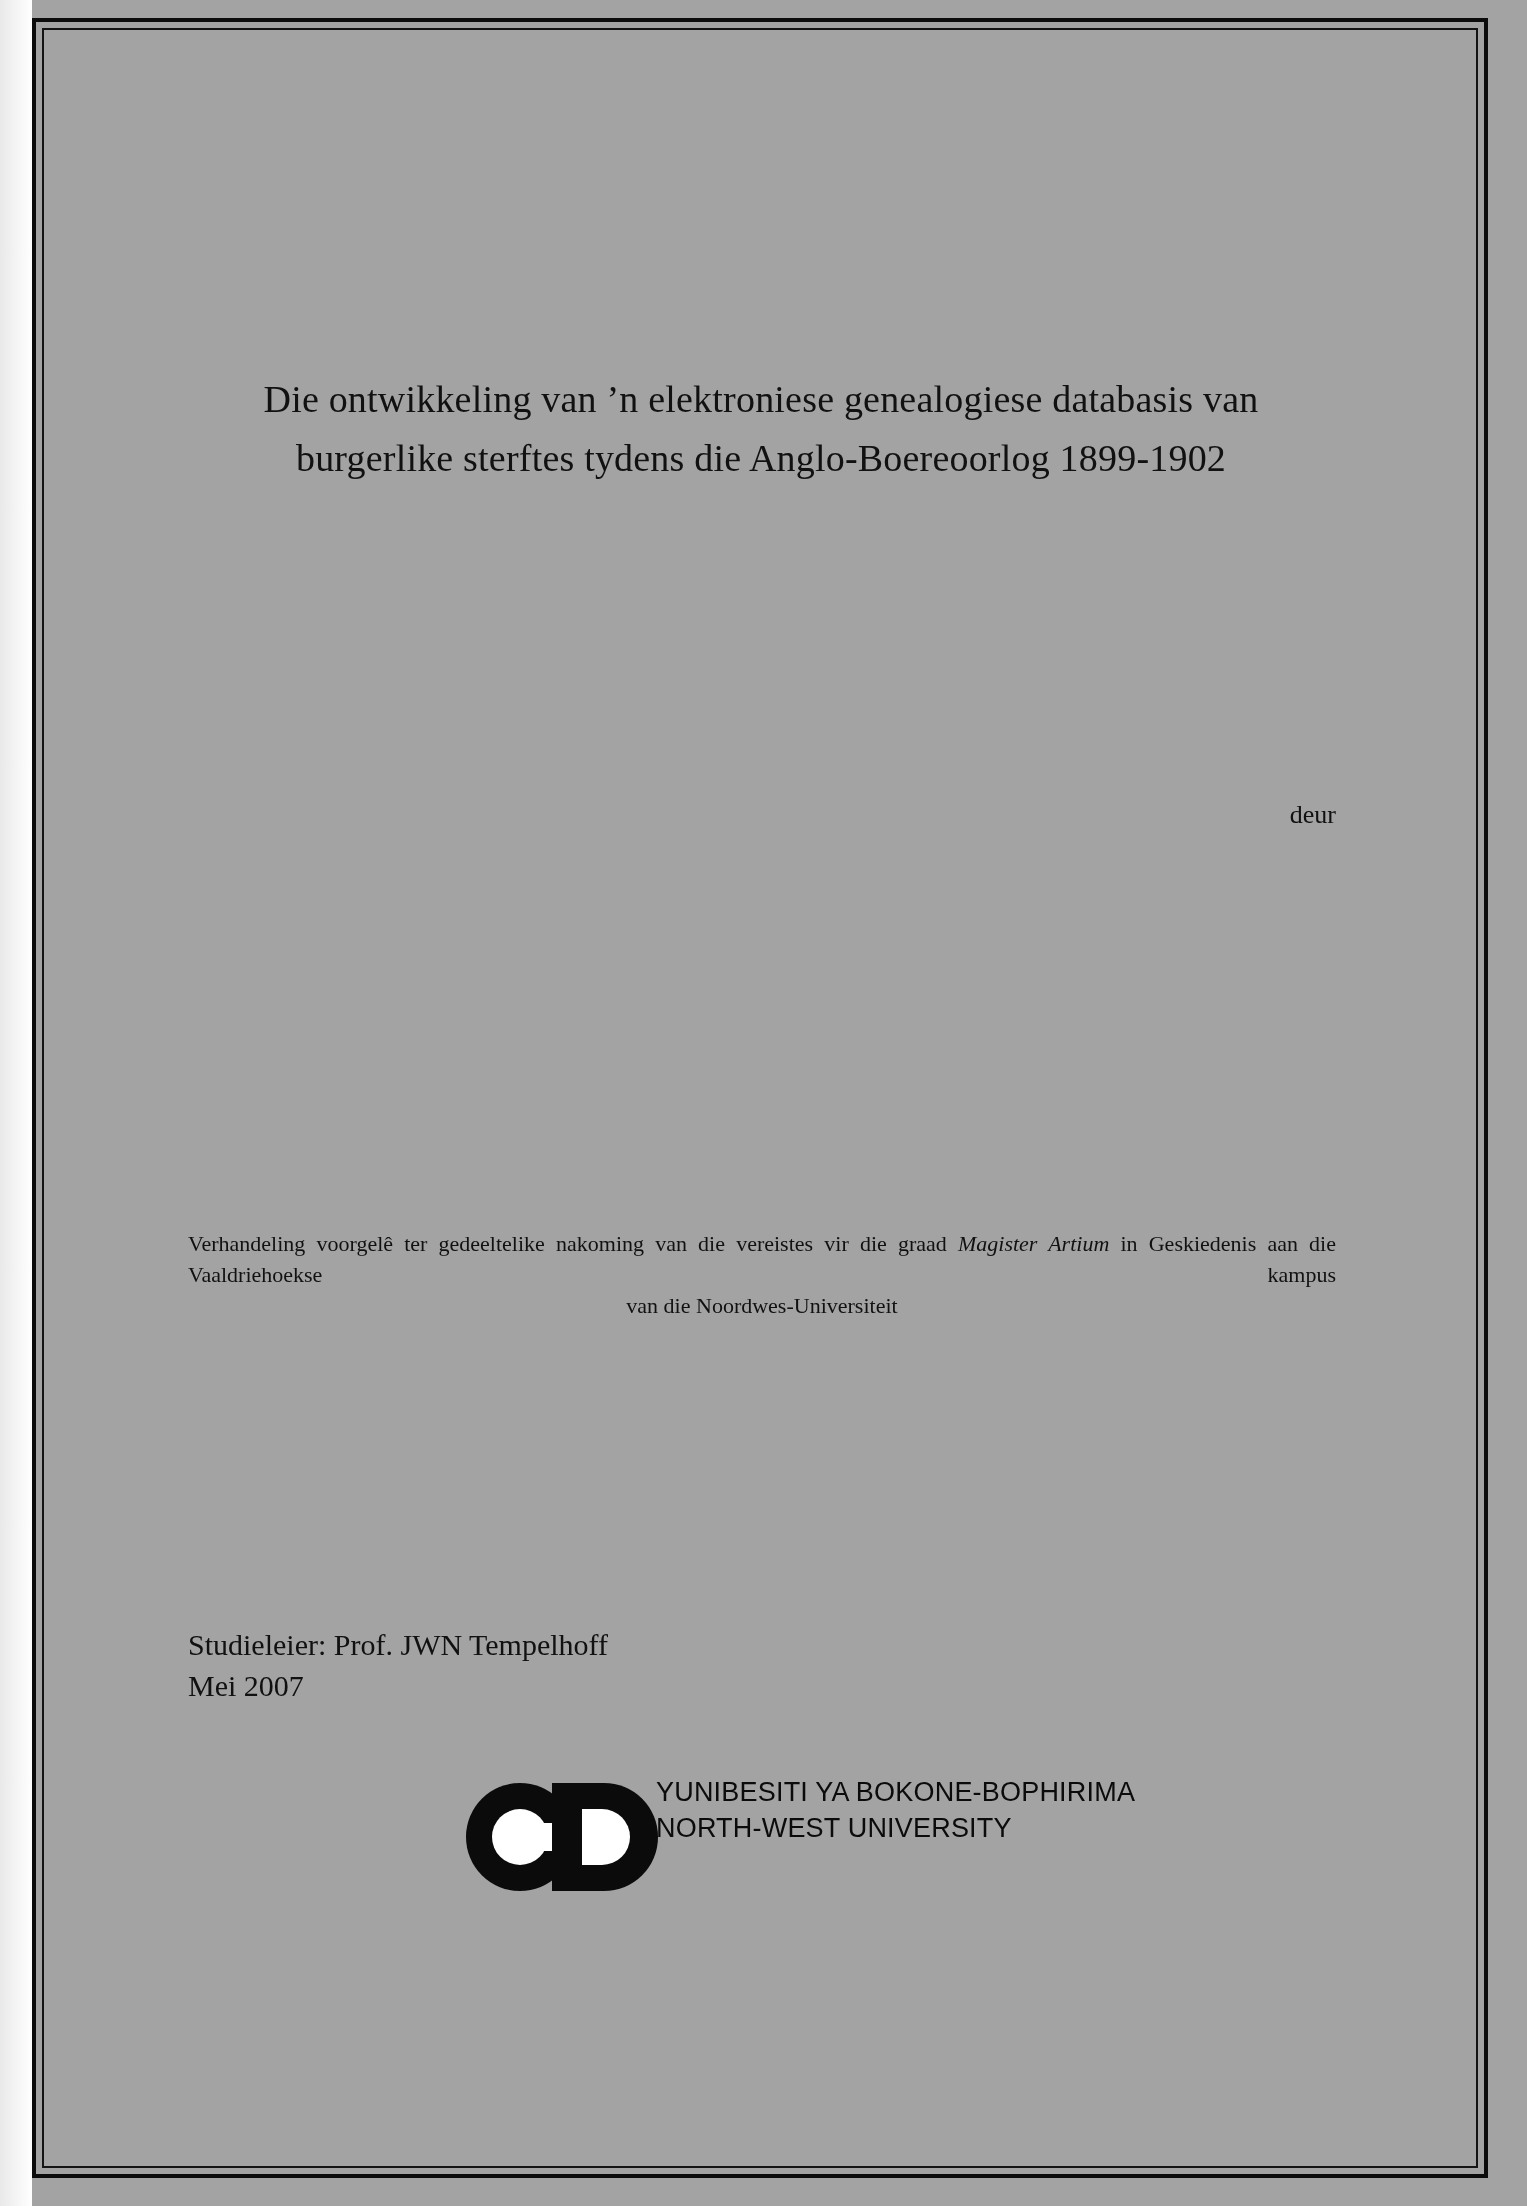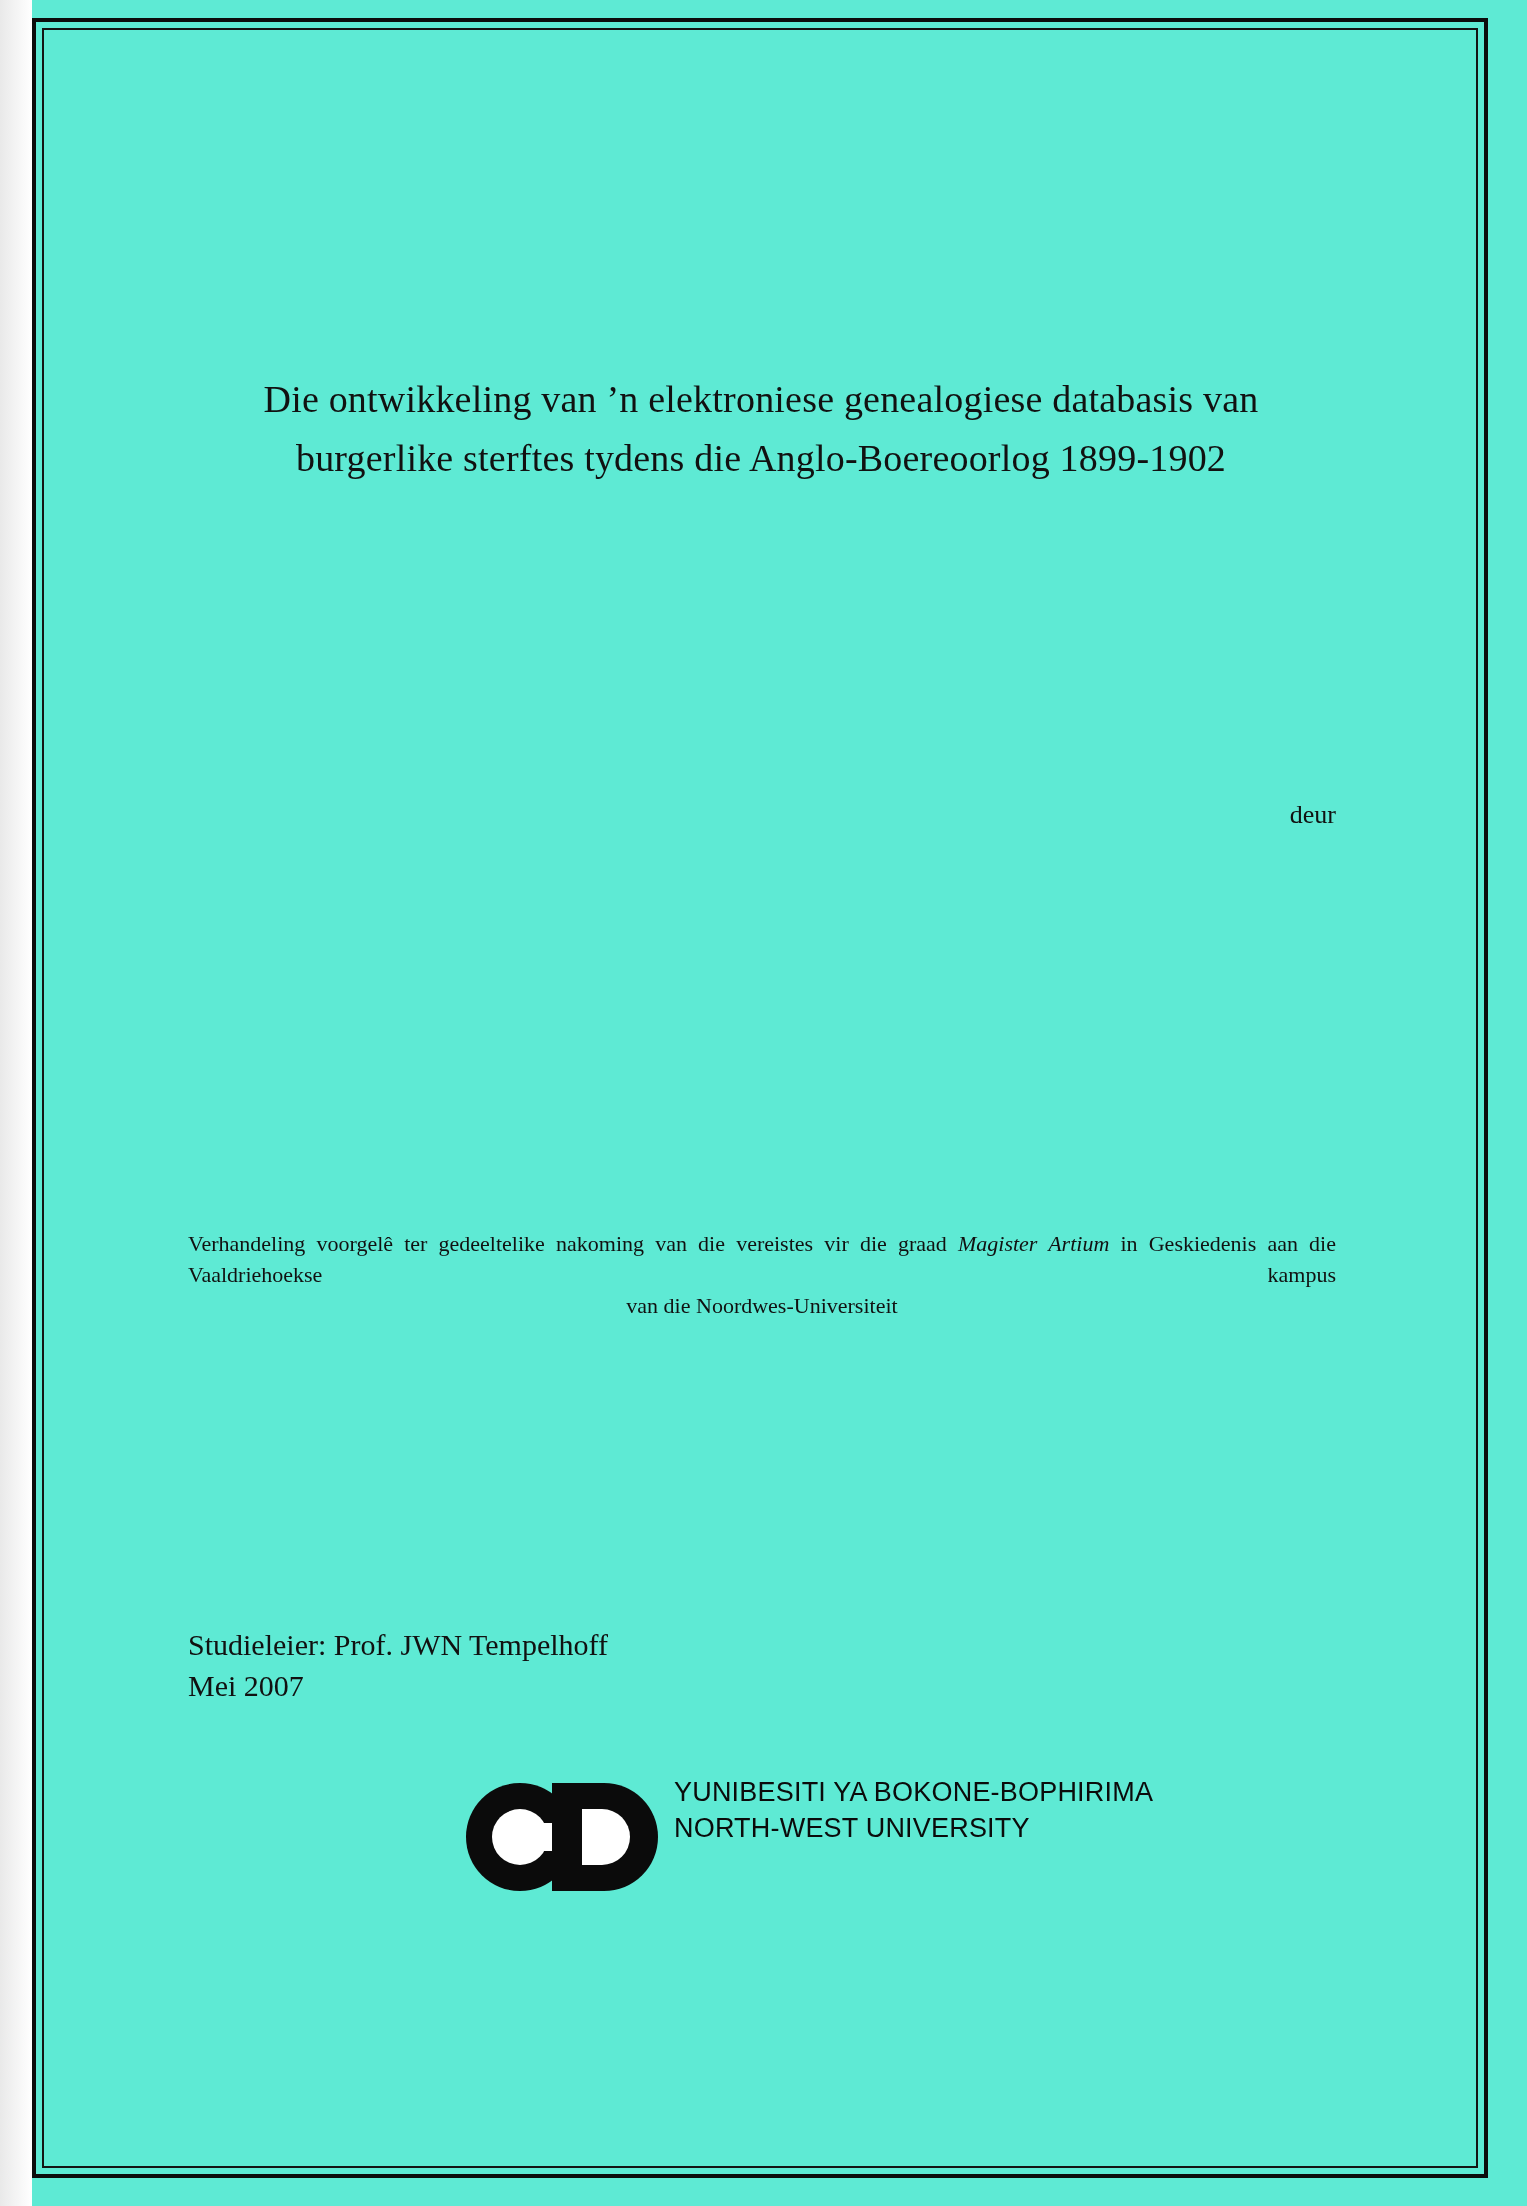--- a/index.html
+++ b/index.html
@@ -11,21 +11,21 @@
     width: 1527px;
     height: 2206px;
     font-family: "Liberation Serif", serif;
     color: #111111;
     overflow: hidden;
   }
   .page {
     position: relative;
     width: 1527px;
     height: 2206px;
-    background: #5eead4;
+    background: #a3a3a3;
   }
   
   .border-outer {
     position: absolute;
     left: 32px;
     top: 18px;
     width: 1456px;
     height: 2160px;
     border: 4px solid #0c0c0c;
     box-sizing: border-box;
@@ -181,21 +181,21 @@
     position: absolute;
     left: 116px;
     top: 26px;
     width: 48px;
     height: 56px;
     border-radius: 0 28px 28px 0;
     background: #ffffff;
   }
   .logo-text {
     position: absolute;
-    left: 208px;
+    left: 190px;
     top: 0;
     font-family: "Liberation Sans", sans-serif;
     font-size: 27px;
     line-height: 1.32;
     letter-spacing: 0.2px;
     color: #0b0b0b;
   }
   .logo-text span {
     display: block;
     white-space: nowrap;

